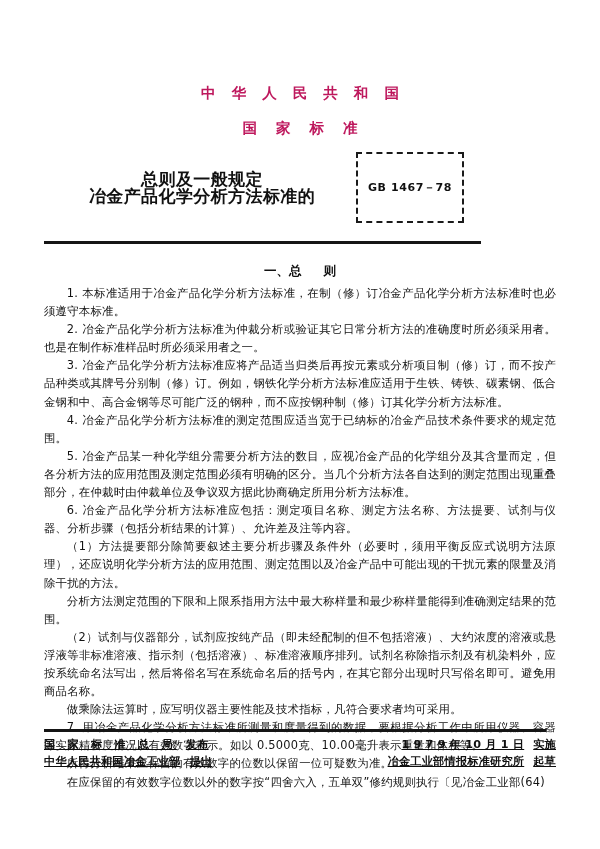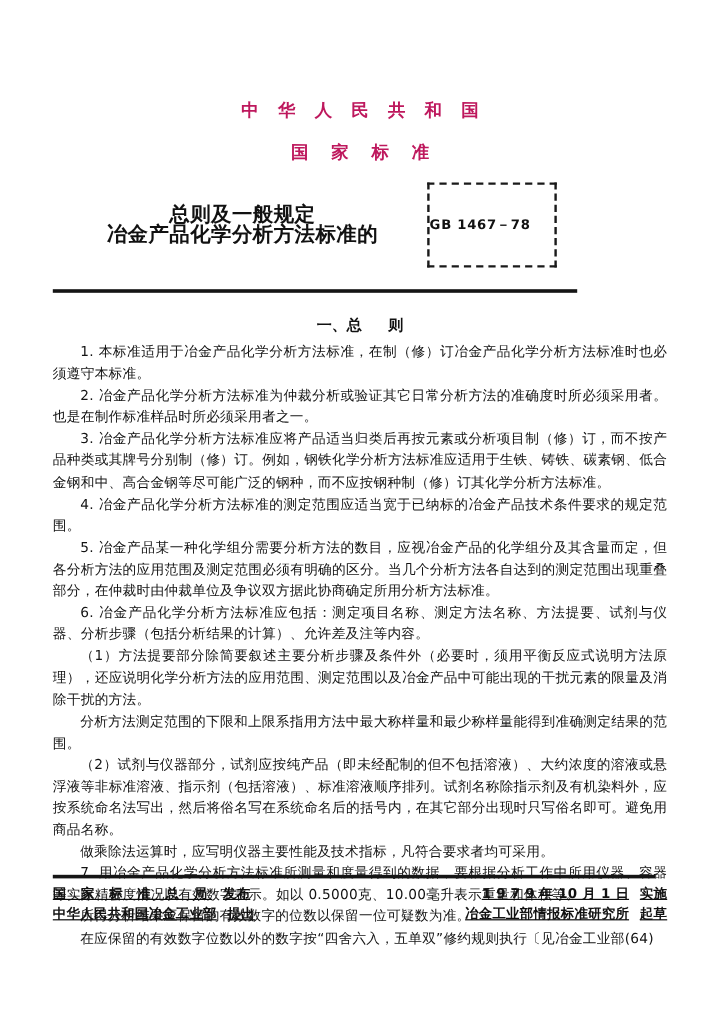--- a/index.html
+++ b/index.html
@@ -72,20 +72,21 @@
 
   .code-box {
     position: absolute;
     left: 356px;
     top: 2px;
     width: 104px;
     height: 67px;
     border: 2px dashed #1a1a1a;
     display: flex;
     align-items: center;
+    justify-content: center;
   }
   .code-box .code-text {
     font-size: 11px;
     font-weight: 700;
     letter-spacing: 0.6px;
     color: #111;
     font-family: "DejaVu Sans", "Liberation Sans", sans-serif;
   }
 
   

